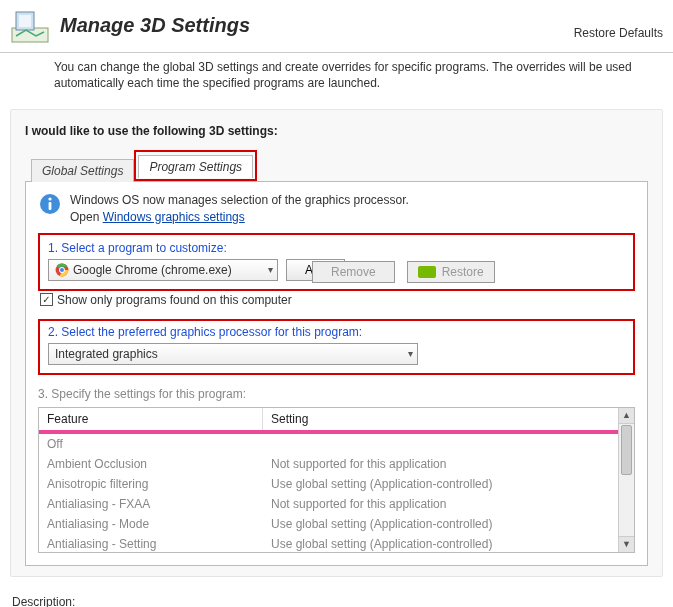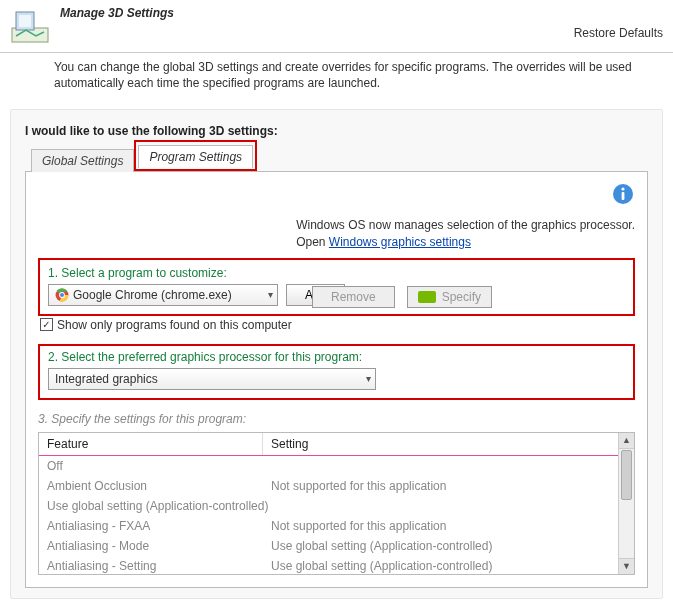--- a/index.html
+++ b/index.html
@@ -1,51 +1,51 @@
 <!DOCTYPE html>
 <html><head>
 <meta charset="utf-8">
 <style>
   * { box-sizing: border-box; margin: 0; padding: 0; }
   body { font-family: "Segoe UI", Tahoma, sans-serif; font-size: 12px; color: #333; background: #fff; width: 673px; }
   .header { display: flex; align-items: flex-start; padding: 6px 10px 2px 10px; position: relative; }
   .header-icon { width: 40px; height: 40px; margin-right: 10px; }
-  .header-title { font-size: 12px; font-weight: bold; color: #2b2b2b; font-style: italic; }
+  .header-title { font-size: 20px; font-weight: bold; color: #2b2b2b; font-style: italic; margin-top: 8px; }
   .restore-defaults { position: absolute; right: 10px; top: 26px; color: #333; cursor: pointer; }
   .divider { border: none; border-top: 1px solid #ccc; margin: 4px 0 6px 0; }
   .intro { padding: 0 12px 0 54px; color: #333; line-height: 1.35; }
   .panel { margin: 18px 10px 8px 10px; background: #f8f8f8; border: 1px solid #e5e5e5; border-radius: 2px; padding: 14px 14px 10px 14px; }
-  .panel-heading { font-weight: bold; color: #222; margin-bottom: 2px; }
+  .panel-heading { font-weight: bold; color: #222; margin-bottom: 12px; }
   .tabs { display: flex; align-items: flex-end; margin-left: 6px; }
   .tab { padding: 4px 10px; background: #f0f0f0; border: 1px solid #bbb; border-bottom: none; font-size: 12px; cursor: pointer; position: relative; top: 1px; font-style: italic; }
   .tab.inactive { color: #444; }
   .tab.active { background: #fff; }
   .tab-highlight { border: 2px solid #d30000; padding: 2px; display: inline-block; }
   .tab-body { background: #fff; border: 1px solid #bbb; padding: 10px 12px 12px 12px; }
-  .info-row { display: flex; align-items: flex-end; gap: 8px; margin-bottom: 8px; flex-direction: column; }
+  .info-row { display: flex; align-items: flex-start; gap: 8px; margin-bottom: 8px; }
   .info-icon svg { width: 24px; height: 24px; }
   .info-text { line-height: 1.35; }
   .info-link { color: #0645ad; text-decoration: underline; cursor: pointer; }
   .step-box { border: 2px solid #d30000; padding: 6px 8px 8px 8px; margin-bottom: 6px; }
-  .step-label { margin-bottom: 4px; color: #15803d; }
+  .step-label { margin-bottom: 4px; color: #1d4ed8; }
   .row { display: flex; align-items: center; gap: 8px; }
   .select { display: flex; align-items: center; justify-content: space-between; border: 1px solid #999; background: linear-gradient(#fff,#eee); height: 22px; padding: 0 4px 0 6px; font-size: 12px; }
   .select.program { width: 230px; }
-  .select.gpu { width: 328px; }
+  .select.gpu { width: 370px; }
   .chev { font-size: 10px; color: #555; }
   .btn { height: 22px; padding: 0 18px; border: 1px solid #999; background: linear-gradient(#fff,#e8e8e8); font-size: 12px; cursor: pointer; }
   .btn.disabled { color: #999; background: #eee; cursor: default; }
   .btn.restore { display: flex; align-items: center; gap: 6px; padding: 0 10px; }
   .nv-eye { width: 18px; height: 12px; background: #76b900; border-radius: 2px; display:inline-block; }
   .chk-row { display:flex; align-items:center; gap:4px; margin: 4px 0 12px 2px; }
   .chk { width:13px; height:13px; border:1px solid #555; display:flex; align-items:center; justify-content:center; font-size:10px; line-height:1; }
   .step2-wrap { border: 2px solid #d30000; padding: 4px 8px 8px 8px; margin-bottom: 12px; }
-  .step3-label { color: #888; margin-bottom: 6px; font-style: italic; }
+  .step3-label { color: #888; margin-bottom: 6px; }
   .table-wrap { border: 1px solid #bbb; position: relative; }
-  .table-head { display:flex; background:#fff; border-bottom:1px solid #ec4899; }
+  .table-head { display:flex; background:#fff; border-bottom:4px solid #ec4899; }
   .th { padding:4px 8px; font-weight:normal; color:#222; border-right:1px solid #ddd; }
   .th.feature { width: 224px; }
   .th.setting { flex:1; }
   .table-body { max-height: 118px; overflow: hidden; }
   .tr { display:flex; }
   .td { padding:3px 8px; color:#888; }
   .td.feature { width: 224px; }
   .td.setting { flex:1; }
   .scroll { position:absolute; right:0; top:0; bottom:0; width:16px; background:#f0f0f0; border-left:1px solid #ccc; }
   .scroll .arrow { height:16px; display:flex; align-items:center; justify-content:center; font-size:9px; color:#555; background:#e4e4e4; border-bottom:1px solid #ccc;}
@@ -119,21 +119,21 @@
           <span class="chev">▾</span>
         </div>
         <button class="btn">Add</button>
       </div>
     </div>
 
     <div class="row" style="margin-left: 274px; margin-top:-36px; margin-bottom:10px; gap:12px;">
       <button class="btn disabled">Remove</button>
       <button class="btn disabled restore">
         <span class="nv-eye"></span>
-        <span>Specify</span>
+        <span>Restore</span>
       </button>
     </div>
 
     <div class="chk-row">
       <span class="chk">✓</span>
       <span>Show only programs found on this computer</span>
     </div>
 
     <div class="step2-wrap">
       <div class="step-label">2. Select the preferred graphics processor for this program:</div>
@@ -151,20 +151,21 @@
       </div>
       <div class="table-body">
         <div class="tr">
             <div class="td setting">Off</div>
           </div>
         <div class="tr">
             <div class="td feature">Ambient Occlusion</div>
             <div class="td setting">Not supported for this application</div>
           </div>
         <div class="tr">
+            <div class="td feature">Anisotropic filtering</div>
             <div class="td setting">Use global setting (Application-controlled)</div>
           </div>
         <div class="tr">
             <div class="td feature">Antialiasing - FXAA</div>
             <div class="td setting">Not supported for this application</div>
           </div>
         <div class="tr">
             <div class="td feature">Antialiasing - Mode</div>
             <div class="td setting">Use global setting (Application-controlled)</div>
           </div>

